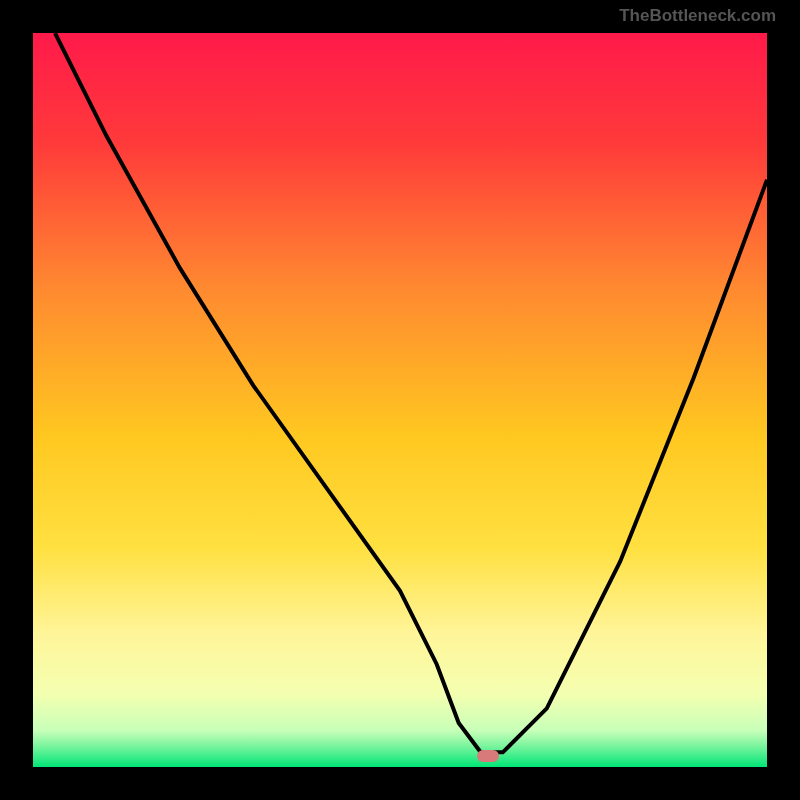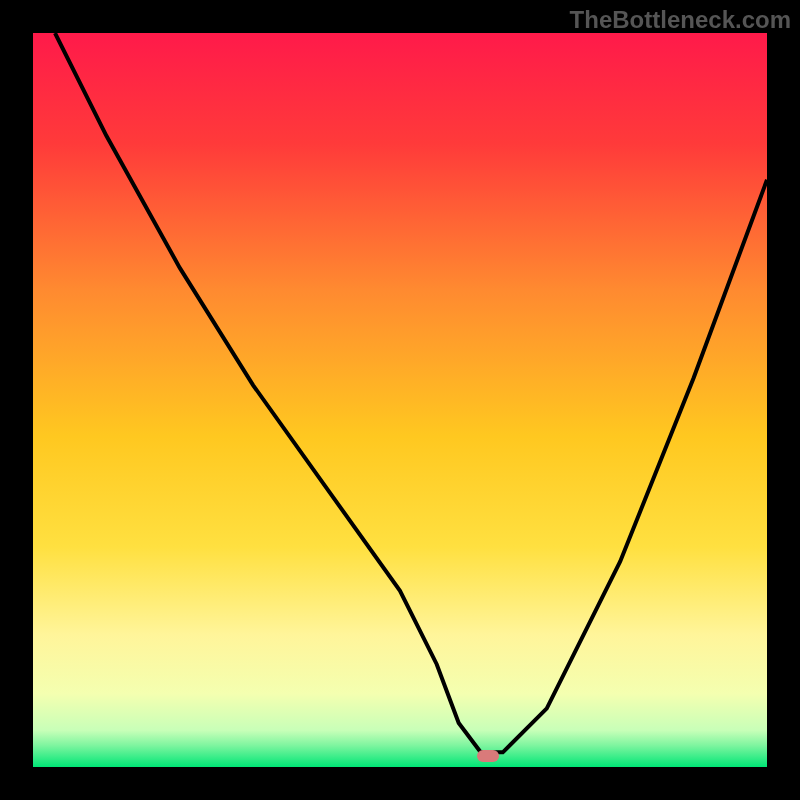--- a/index.html
+++ b/index.html
@@ -12,23 +12,23 @@
     font-family: Arial, sans-serif;
   }
   .container {
     width: 800px;
     height: 800px;
     position: relative;
   }
   .watermark {
     position: absolute;
     top: 6px;
-    right: 9px;
+    right: 24px;
     color: #555;
-    font-size: 24px;
+    font-size: 17px;
     font-weight: bold;
     z-index: 10;
   }
   .plot-area {
     position: absolute;
     left: 33px;
     top: 33px;
     width: 734px;
     height: 734px;
   }

